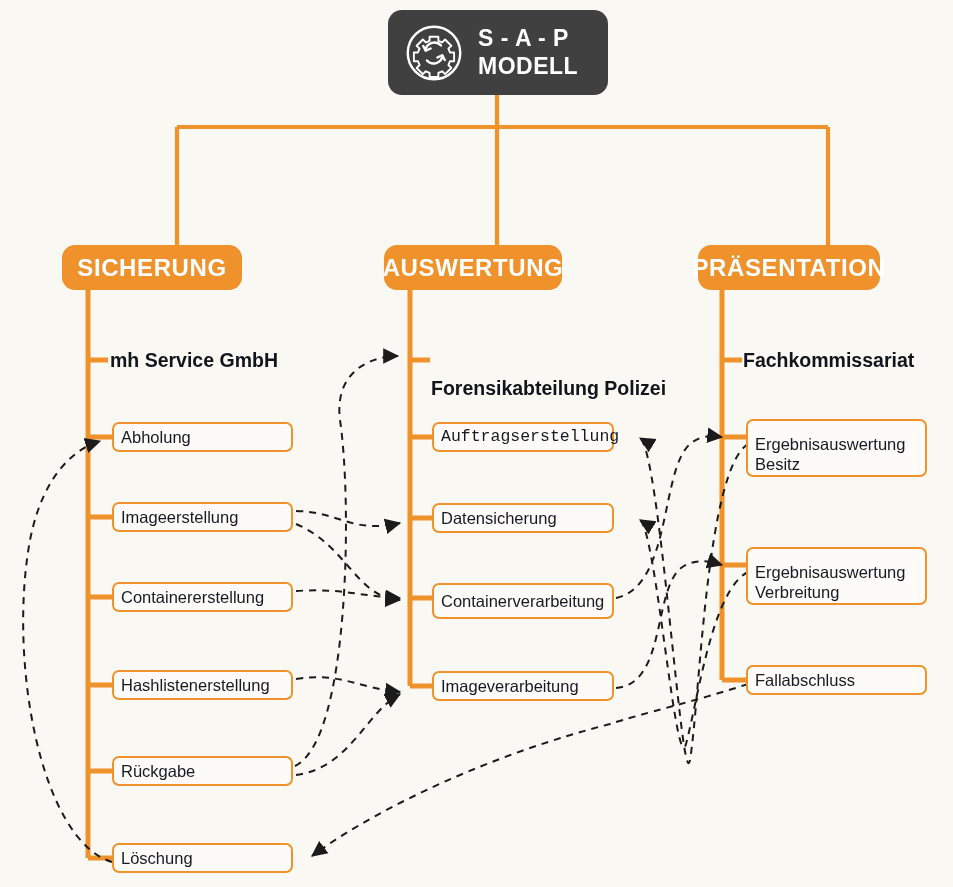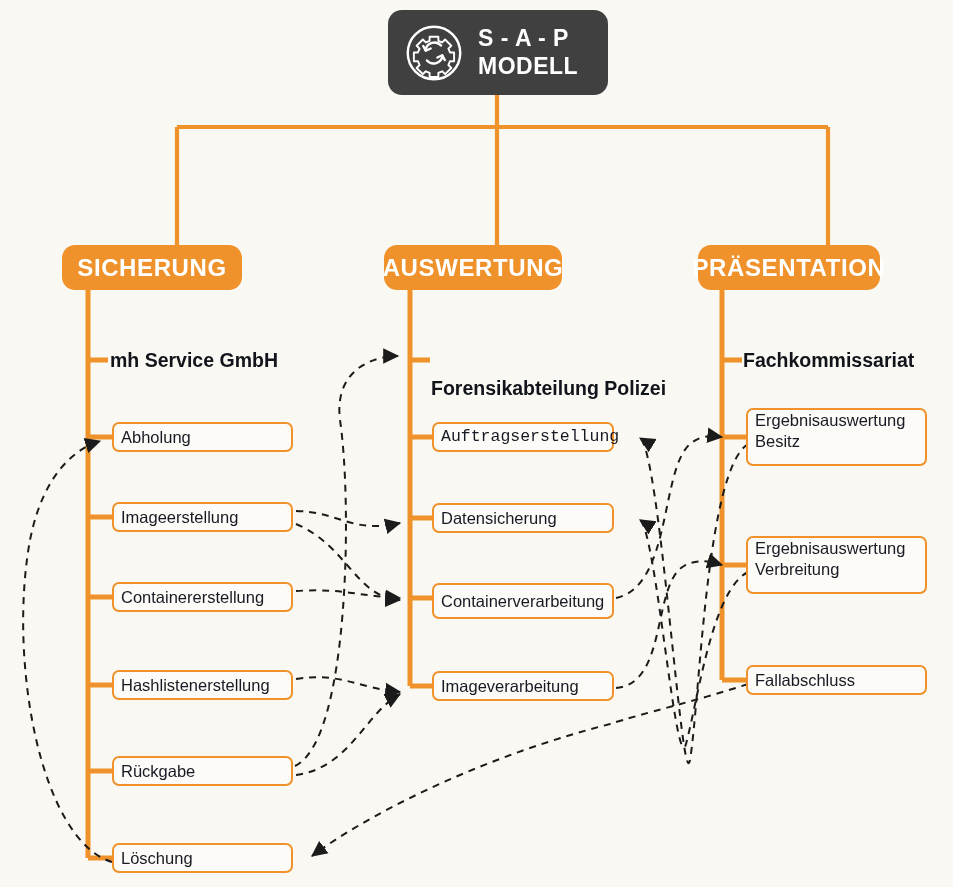--- a/index.html
+++ b/index.html
@@ -51,21 +51,21 @@
     background:#FCFBF7;
     border:2.2px solid #F0922B;
     border-radius:7px;
     box-sizing:border-box;
     display:flex;align-items:center;
     padding-left:7px;
     color:#171A24;
     font-size:16.5px;
     line-height:1.25;
   }
-  .node.two{align-items:flex-start;}
+  .node.two{align-items:flex-end;margin-top:11px;}
 </style>
 </head>
 <body>
 
 <div id="stage">
 
   <svg class="layer" viewBox="0 0 953 887">
     <g stroke="#F0922B" fill="none" stroke-width="4.2" stroke-linecap="butt">
 
       <path d="M497,95 L497,127"></path>

